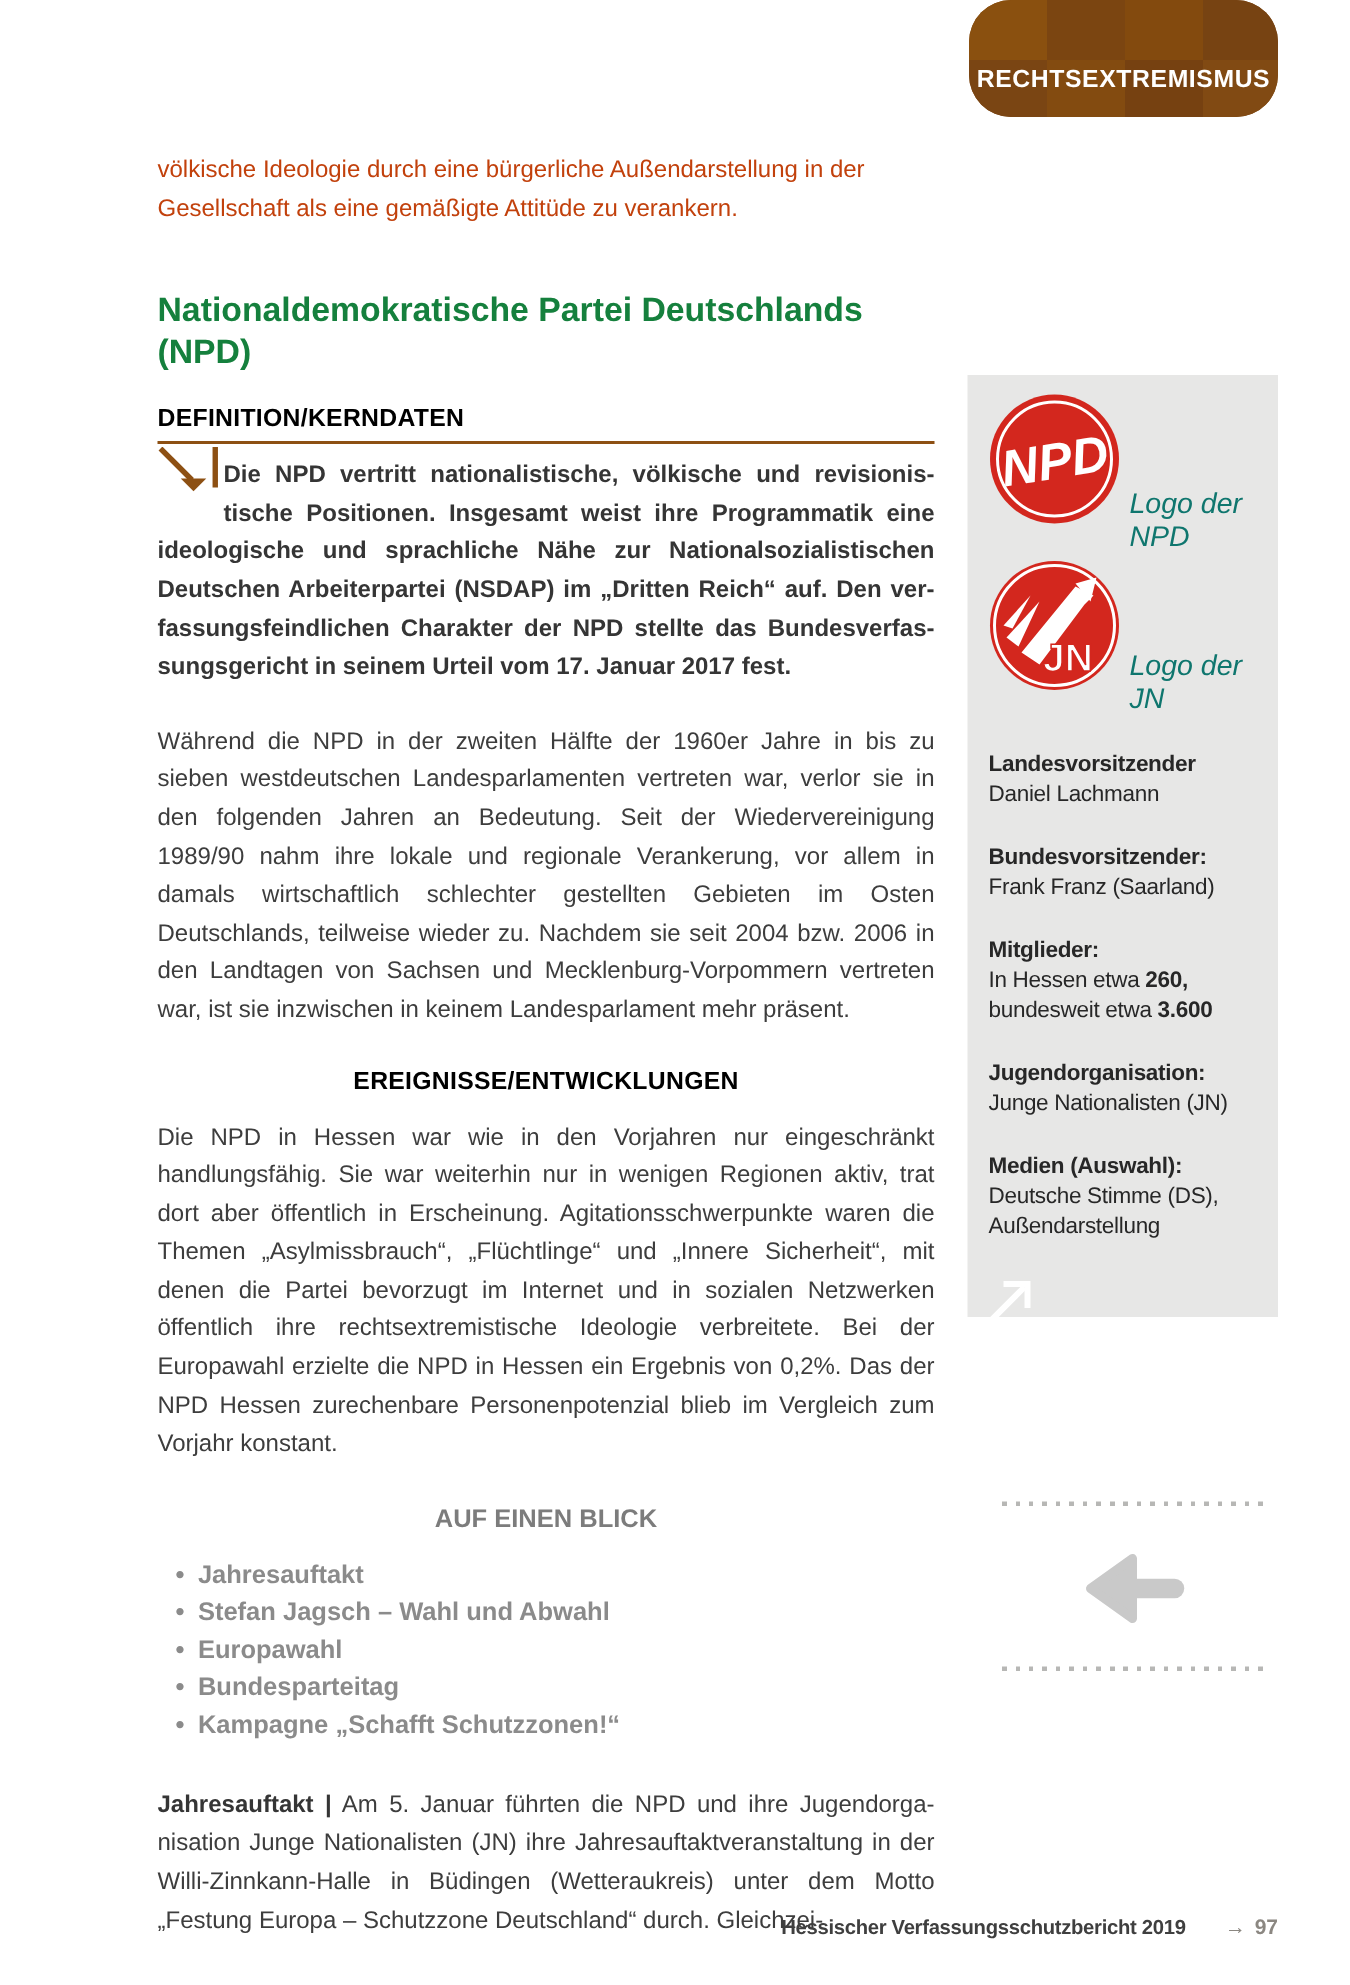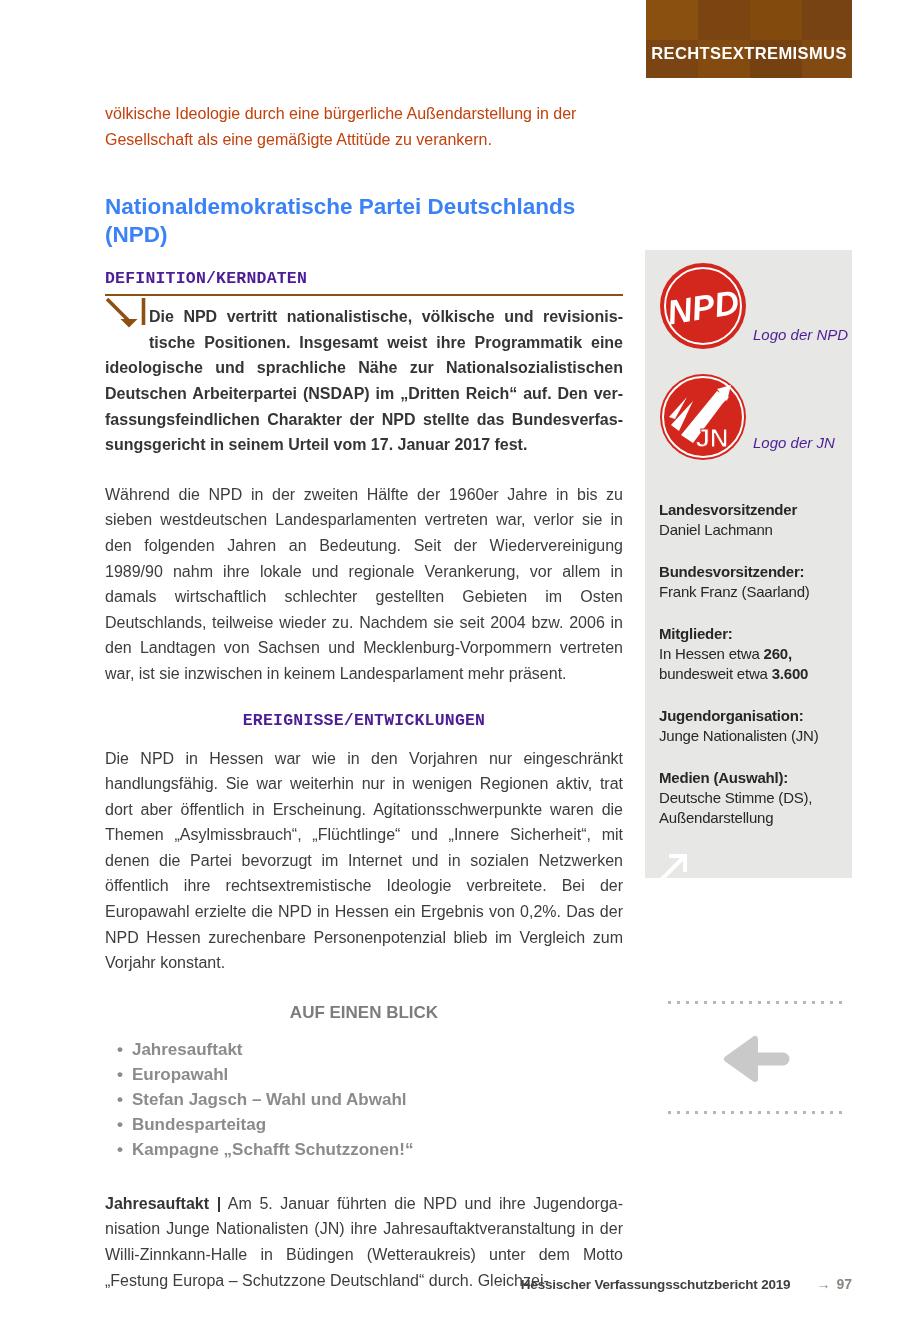--- a/index.html
+++ b/index.html
@@ -1,49 +1,49 @@
 <!DOCTYPE html>
 <html><head>
 <meta charset="utf-8">
 <style>
   html,body{margin:0;padding:0;background:#ffffff;}
   body{font-family:"Liberation Sans","DejaVu Sans",sans-serif;}
   #page{position:relative;width:900px;height:1323px;background:#fff;overflow:hidden;}
 
   
-  .banner{position:absolute;left:646px;top:0;width:206px;height:78px;background:#7d4712;overflow:hidden;}
+  .banner{position:absolute;left:646px;top:0;width:206px;height:78px;background:#7d4712;overflow:hidden;border-radius:28px;}
   .banner .strip1{position:absolute;left:0;top:0;width:100%;height:40px;
     background:linear-gradient(to right,#8a500f 0 52px,#7b4511 52px 104px,#834a0e 104px 156px,#774312 156px 206px);}
   .banner .strip2{position:absolute;left:0;top:40px;width:100%;height:38px;
     background:linear-gradient(to right,#7a4513 0 52px,#834b10 52px 104px,#764111 104px 156px,#814a13 156px 206px);}
   .banner .label{position:absolute;left:0;top:44px;width:100%;text-align:center;
     color:#ffffff;font-weight:bold;font-size:16.5px;letter-spacing:.4px;}
 
   
   .main{position:absolute;left:105px;top:0;width:518px;color:#3d3d3d;font-size:16px;line-height:25.6px;}
   .main p{margin:0;text-align:justify;hyphens:manual;}
   .intro{margin-top:101px !important;color:#c2410c;text-align:left !important;}
-  h1.title{margin:41px 0 1px 0;font-size:22.5px;line-height:28px;color:#3b82f6;font-weight:bold;}
-  h2.sect{margin:20px 0 0 0;font-size:16.5px;line-height:20px;color:#4c1d95;font-weight:bold;letter-spacing:.2px;font-family:Liberation Mono, monospace;}
+  h1.title{margin:41px 0 1px 0;font-size:22.5px;line-height:28px;color:#15803d;font-weight:bold;}
+  h2.sect{margin:20px 0 0 0;font-size:16.5px;line-height:20px;color:#000000;font-weight:bold;letter-spacing:.2px;}
   h2.sect2{margin:24px 0 0 0;text-align:center;}
   .ruleblock{margin-top:5px;border-top:2.5px solid #8d5013;}
   .def-arrow{float:left;width:44px;height:54px;margin:2px 0 0 0;}
   .lead{font-weight:bold;color:#353535;margin-top:8px !important;}
   .para2{margin-top:24px !important;}
   .para3{margin-top:15px !important;}
   .glance-head{margin:24px 0 0 0;font-size:17px;line-height:25px;color:#7c7c7c;font-weight:bold;text-align:center;}
   ul.glance{margin:12px;padding:0;list-style:none;color:#8b8b8b;font-size:17px;line-height:25px;font-weight:bold;}
   ul.glance li::before{content:"•";margin-right:9px;}
   .para4{margin-top:29px !important;}
   .para4 .plead{font-weight:bold;color:#353535;}
 
   
   .sidebox{position:absolute;left:645px;top:250px;width:207px;height:628px;background:#e7e7e6;overflow:hidden;}
   .logo-row{position:absolute;left:14px;}
-  .logo-cap{position:absolute;font-style:italic;color:#4c1d95;font-size:15px;}
+  .logo-cap{position:absolute;font-style:italic;color:#0f766e;font-size:19px;}
   .facts{position:absolute;left:14px;top:250px;width:180px;color:#272727;font-size:15px;line-height:20px;letter-spacing:-0.2px;}
   .fact{margin-bottom:22px;}
   .fact .flabel{font-weight:bold;}
   .corner-arrow{position:absolute;left:6px;bottom:-8px;}
 
   
   .deco{position:absolute;left:645px;top:1001px;width:207px;height:115px;}
   .dotrow{position:absolute;left:23px;width:180px;height:3px;
     background-image:repeating-linear-gradient(to right,#b7b7b5 0 3px,transparent 3px 9px);}
   .dot-top{top:0;}
@@ -85,22 +85,22 @@
 
     <p class="para2">Während die NPD in der zweiten Hälfte der 1960er Jahre in bis zu sieben westdeutschen Landesparlamenten vertreten war, verlor sie in den folgenden Jahren an Bedeutung. Seit der Wiedervereinigung 1989/90 nahm ihre lokale und regionale Verankerung, vor allem in damals wirtschaftlich schlechter gestellten Gebieten im Osten Deutschlands, teilweise wieder zu. Nachdem sie seit 2004 bzw. 2006 in den Landtagen von Sachsen und Mecklenburg-Vor­pommern vertreten war, ist sie inzwischen in keinem Landesparla­ment mehr präsent.</p>
 
     <h2 class="sect sect2">EREIGNISSE/ENTWICKLUNGEN</h2>
 
     <p class="para3">Die NPD in Hessen war wie in den Vorjahren nur eingeschränkt handlungsfähig. Sie war weiterhin nur in wenigen Regionen aktiv, trat dort aber öffentlich in Erscheinung. Agitationsschwerpunkte wa­ren die Themen „Asylmissbrauch“, „Flüchtlinge“ und „Innere Sicher­heit“, mit denen die Partei bevorzugt im Internet und in sozialen Netzwerken öffentlich ihre rechtsextremistische Ideologie ver­breitete. Bei der Europawahl erzielte die NPD in Hessen ein Ergebnis von 0,2%. Das der NPD Hessen zurechenbare Personen­potenzial blieb im Vergleich zum Vorjahr konstant.</p>
 
     <div class="glance-head">AUF EINEN BLICK</div>
     <ul class="glance">
       <li>Jahresauftakt</li>
+      <li>Stefan Jagsch – Wahl und Abwahl</li>
       <li>Europawahl</li>
-      <li>Stefan Jagsch – Wahl und Abwahl</li>
       <li>Bundesparteitag</li>
       <li>Kampagne „Schafft Schutzzonen!“</li>
     </ul>
 
     <p class="para4"><span class="plead">Jahresauftakt |</span><span> Am 5. Januar führten die NPD und ihre Jugendorga­nisation Junge Nationalisten (JN) ihre Jahresauftaktveranstaltung in der Willi-Zinnkann-Halle in Büdingen (Wetteraukreis) unter dem Motto „Festung Europa – Schutzzone Deutschland“ durch. Gleichzei-</span></p>
   </div>
 
   <div class="sidebox">
 
     <svg class="logo-row" style="top:12px;" width="88" height="88" viewBox="0 0 88 88">

